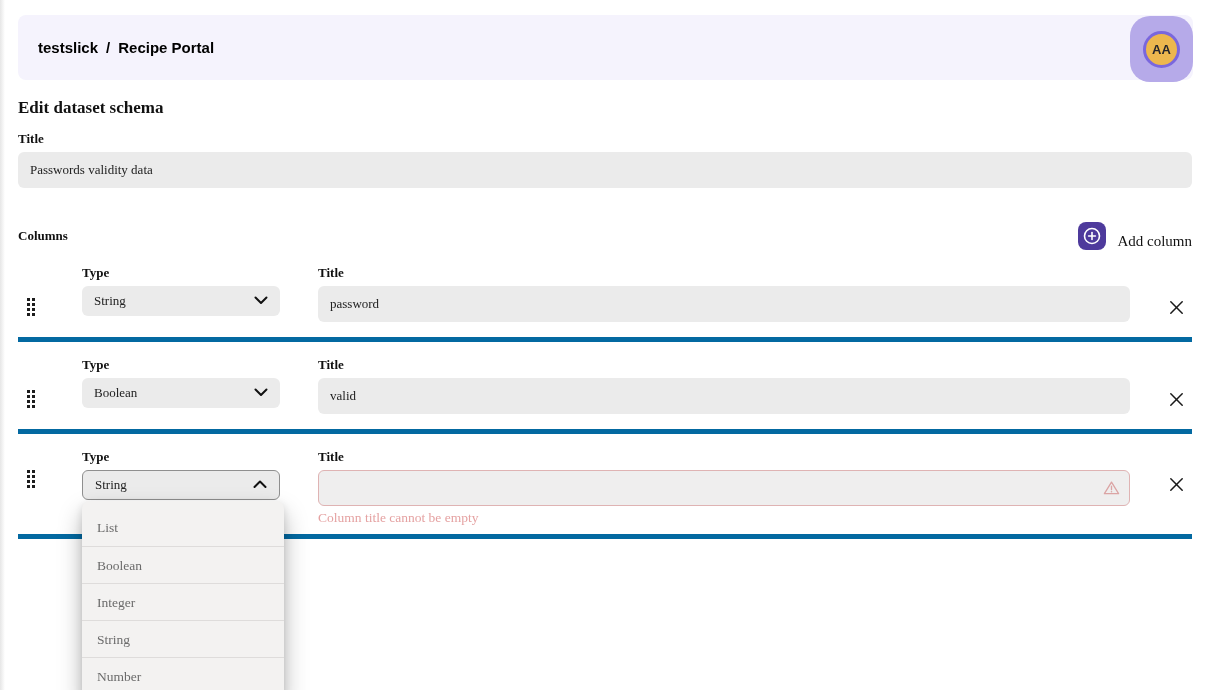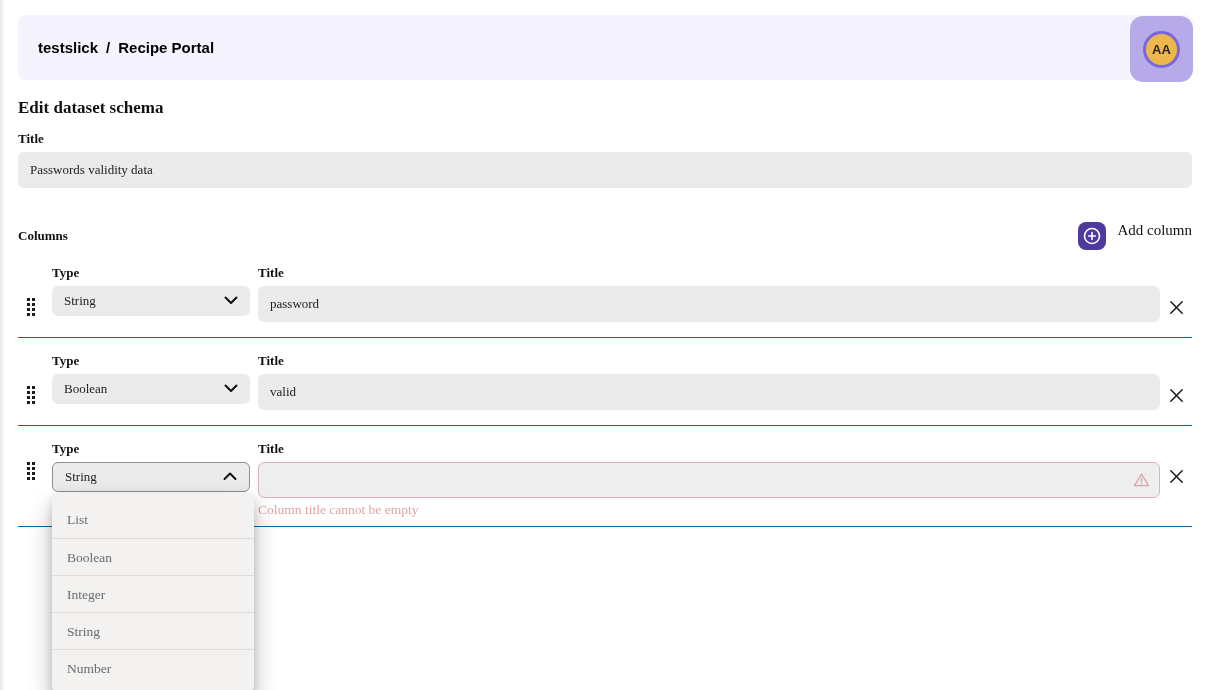--- a/index.html
+++ b/index.html
@@ -29,21 +29,21 @@
   }
   .breadcrumb{
     padding-left:20px;
     font-size:15px; font-weight:bold; color:#000000;
     display:flex; align-items:center; gap:8px;
   }
   .avatar-box{
     position:absolute; right:0; top:1px;
     width:63px; height:66px;
     background:#b6aae9;
-    border-radius:13px;
+    border-radius:20px;
     display:flex; align-items:center; justify-content:center;
   }
   .avatar{
     width:37px; height:37px; border-radius:50%;
     background:#edb74e;
     border:3px solid #7a67dd;
     display:flex; align-items:center; justify-content:center;
     font-size:13px; font-weight:bold; color:#26262b;
     cursor:pointer;
   }
@@ -66,38 +66,39 @@
     font-family:inherit; font-size:13px; color:#222;
   }
 
   
   .columns-header{
     margin-top:34px; height:28px;
     display:flex; align-items:center; justify-content:space-between;
   }
   .columns-label{ font-size:13px; font-weight:bold; }
   .add-col{
-    display:flex; align-items:flex-start; gap:11px;
+    display:flex; align-items:flex-end; gap:11px;
     background:none; border:none; padding:0;
     font-family:inherit; font-size:15px; color:#121212;
     cursor:pointer;
   }
   .icon-btn{
     width:28px; height:28px; border-radius:8px;
     background:#4e3a9c;
     display:flex; align-items:center; justify-content:center;
   }
 
   
   .row{
     display:grid;
     grid-template-columns:34px 198px 1fr 32px;
     padding:15px 0;
-    border-bottom:1px solid #0369a1;
+    border-bottom:5px solid #0369a1;
     position:relative;
+    gap:30px;
   }
   .row .cell-label{
     font-size:13px; line-height:15px; font-weight:bold;
     margin-bottom:6px;
   }
   .drag-cell{ display:flex; align-items:flex-end; }
   .drag-handle{
     margin:0 0 6px 9px;
     display:grid;
     grid-template-columns:repeat(2,3px);

